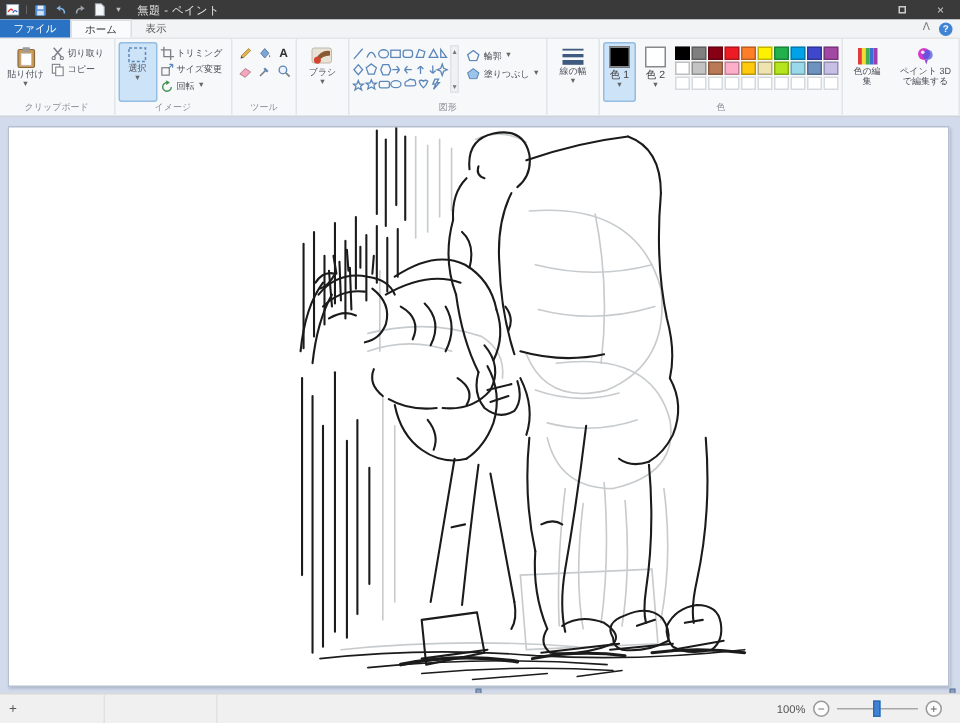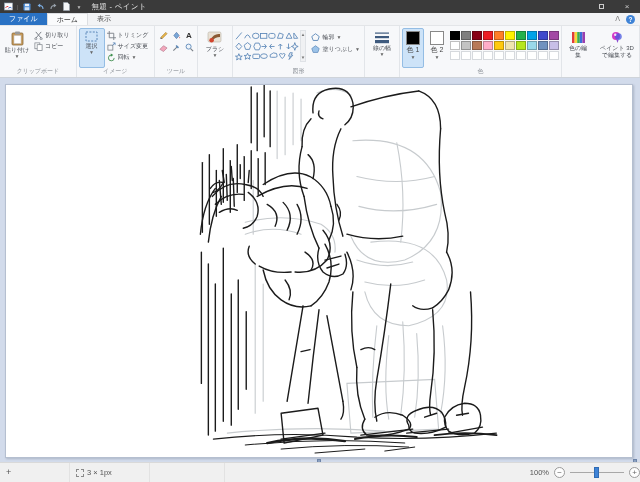--- a/index.html
+++ b/index.html
@@ -64,21 +64,21 @@
   .paint-canvas svg { display:block; width:100%; height:100%; }
   .handle { position:absolute; width:4px; height:4px; background:#8ba0c0; border:1px solid #6d84a8; }
 
   
   .statusbar { position:absolute; left:0; top:462px; width:640px; height:20px; background:#f0f0f0;
                border-top:1px solid #d9d9d9; display:flex; align-items:center; font-size:7.5px; color:#555; }
   .st-sec { height:100%; display:flex; align-items:center; gap:3px; padding:0 6px; border-right:1px solid #e2e2e2; }
   .st-cross { font-size:9px; color:#555; line-height:1; }
   .st-selbox { width:8px; height:8px; border:1px dashed #8a8a8a; }
   .st-imgbox { width:9px; height:7px; border:1px solid #8a8a8a; background:#fff; }
-  .st-right { margin-left:auto; display:flex; align-items:center; gap:5px; padding-right:0; height:100%; }
+  .st-right { margin-left:auto; display:flex; align-items:center; gap:5px; padding-right:12px; height:100%; }
   .zoom-circ { width:11px; height:11px; border:1px solid #9a9a9a; border-radius:50%; background:#fdfdfd;
                display:flex; align-items:center; justify-content:center; font-size:8px; color:#666; line-height:1; }
   .zoom-track { position:relative; width:54px; height:11px; }
   .zoom-track .line { position:absolute; left:0; right:0; top:5px; height:1px; background:#a8a8a8; }
   .zoom-thumb { position:absolute; left:24px; top:0; width:5px; height:11px; background:#3f83d6; border:1px solid #2f6bb4; }
 </style>
 </head>
 <body>
 
 <div id="window">
@@ -547,24 +547,20 @@
       </svg>
     </div>
     <span class="handle" style="left:317px;top:381px;"></span>
     <span class="handle" style="left:633px;top:381px;"></span>
   </div>
 
   <div class="statusbar">
     <div class="st-sec" style="width:70px;">
       <span class="st-cross">+</span>
     </div>
-    <div class="st-sec" style="width:80px;">
-      <span class="st-selbox"></span>
-      <span>3 × 1px</span>
-    </div>
     <div class="st-sec" style="width:75px;"></div>
     <div class="st-right">
       <span>100%</span>
       <span class="zoom-circ">−</span>
       <span class="zoom-track">
         <span class="line"></span>
         <span class="zoom-thumb"></span>
       </span>
       <span class="zoom-circ">+</span>
     </div>

